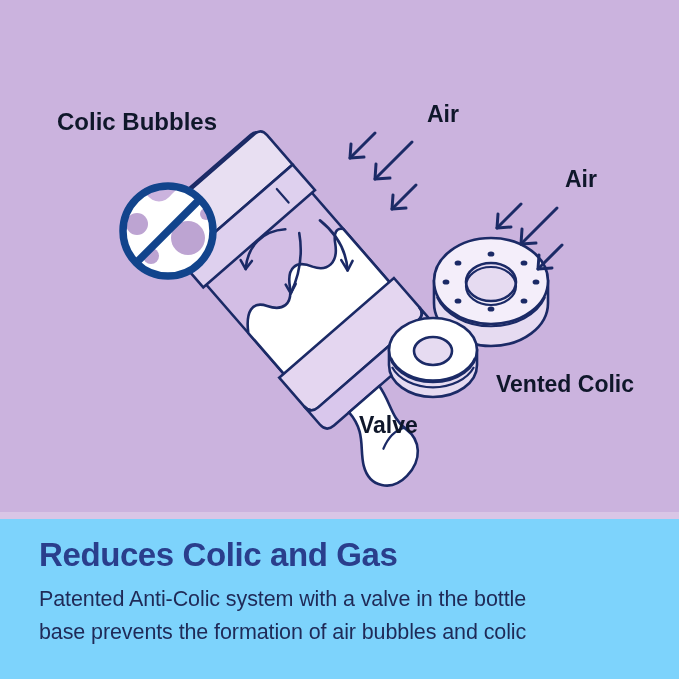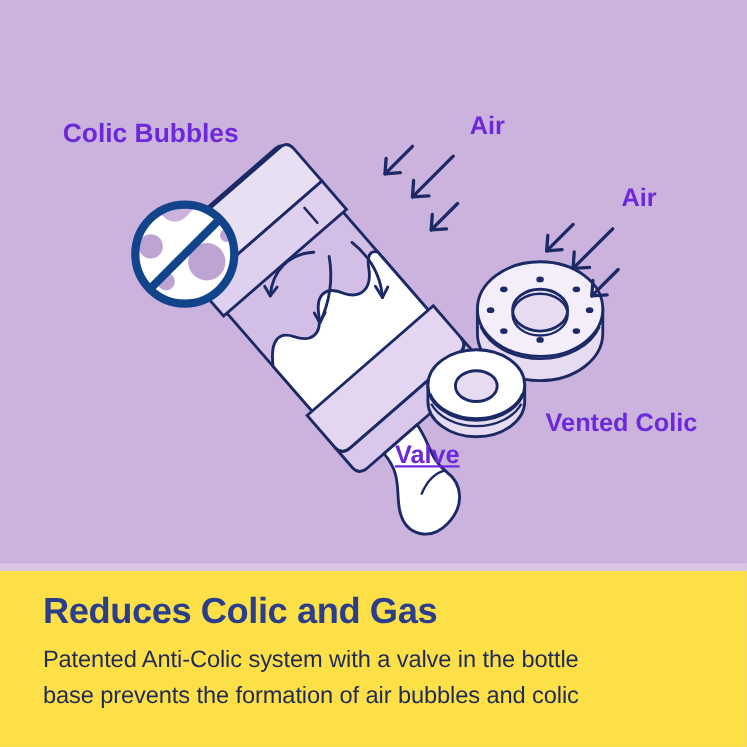--- a/index.html
+++ b/index.html
@@ -32,21 +32,21 @@
     width: 679px;
     height: 7px;
     background: #d9c6e6;
   }
   #caption-panel {
     position: absolute;
     left: 0;
     top: 519px;
     width: 679px;
     height: 160px;
-    background: #fde047;
+    background: #7dd3fc;
     text-align: right;
   }
   #caption-heading {
     position: absolute;
     left: 39px;
     top: 17px;
     font-size: 33px;
     font-weight: bold;
     letter-spacing: -0.4px;
     color: #2a3e8c;
@@ -65,29 +65,29 @@
 
   .scene-svg {
     position: absolute;
     left: 0;
     top: 0;
     width: 679px;
     height: 518px;
   }
   .diagram-label {
     position: absolute;
-    color: #6d28d9;
+    color: #0f172a;
     font-size: 23px;
     font-weight: bold;
     white-space: nowrap;
   }
   #label-colic-bubbles { left: 57px;  top: 108px; font-size: 24px; }
   #label-air-left      { left: 427px; top: 101px; }
   #label-air-right     { left: 565px; top: 166px; }
-  #label-valve         { left: 359px; top: 400px; text-decoration: underline; }
+  #label-valve         { left: 359px; top: 412px; }
   #label-vented-base   { left: 496px; top: 371px; }
 </style>
 </head>
 <body>
 
 <div id="infographic">
 
   <div id="illustration-panel">
 
     <svg class="scene-svg" viewBox="0 0 679 518">

